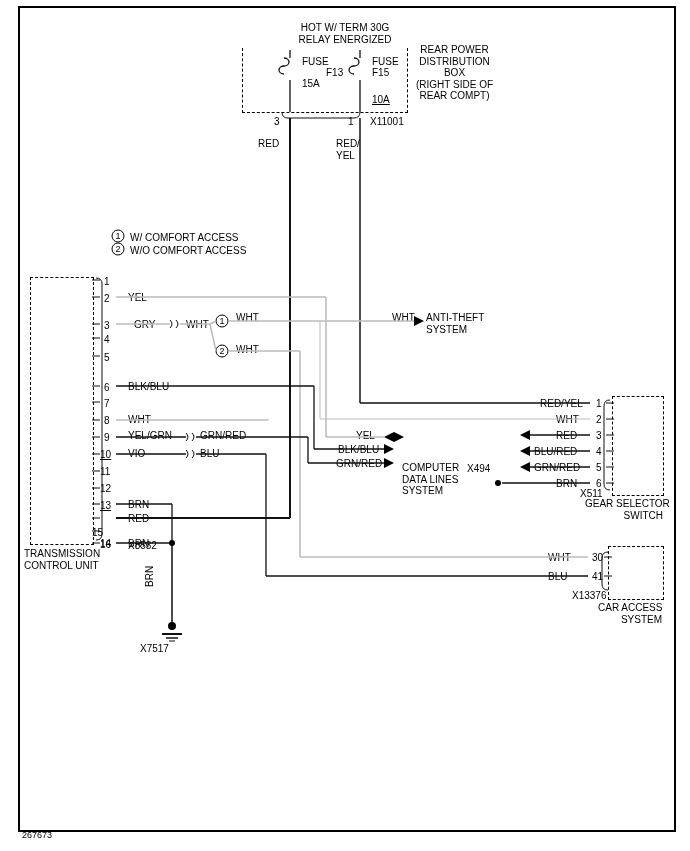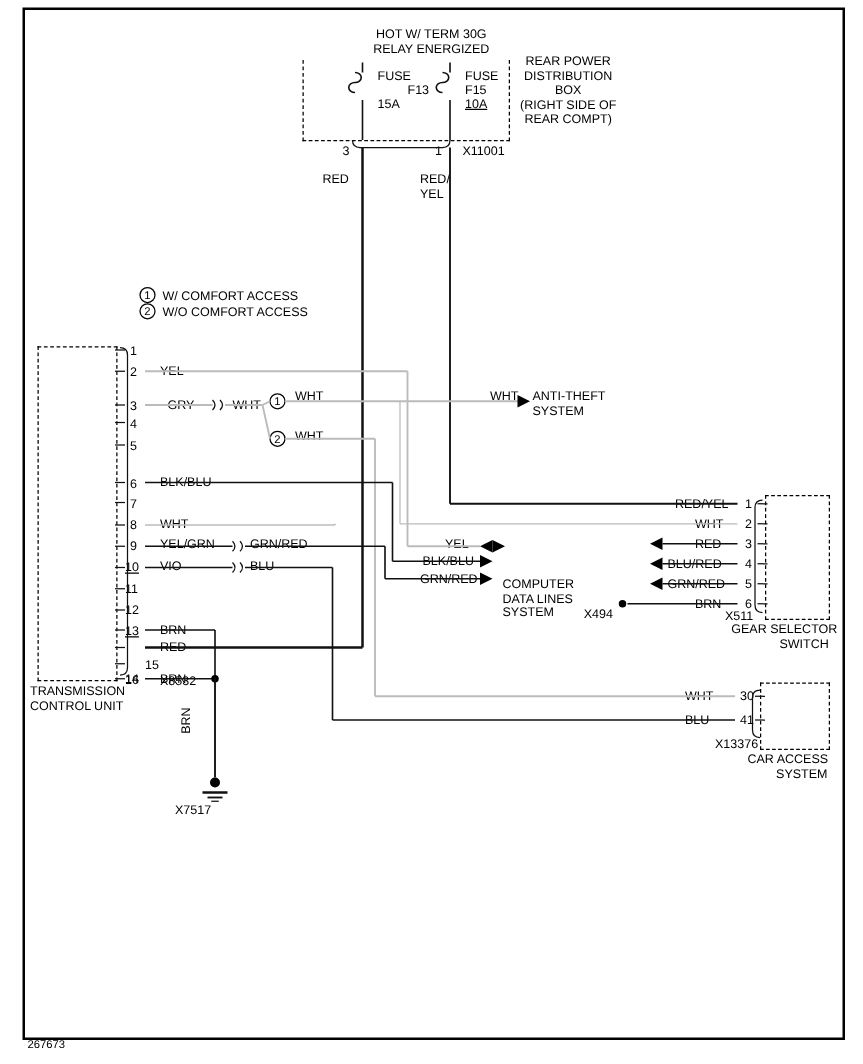--- a/index.html
+++ b/index.html
@@ -56,21 +56,21 @@
 DISTRIBUTION
 BOX
 (RIGHT SIDE OF
 REAR COMPT)</div>
 
 <div class="lbl" style="left:302px; top:56px;">FUSE</div>
 <div class="lbl" style="left:302px; top:67px;margin-left:24px;">F13</div>
 <div class="lbl" style="left:302px; top:78px;">15A</div>
 <div class="lbl" style="left:372px; top:56px;">FUSE</div>
 <div class="lbl" style="left:372px; top:67px;">F15</div>
-<div class="lbl" style="left:372px; top:78px;text-decoration:underline;">10A</div>
+<div class="lbl" style="left:372px; top:94px;text-decoration:underline;">10A</div>
 
 <div class="lbl" style="left:274px; top:116px;">3</div>
 <div class="lbl" style="left:348px; top:116px;">1</div>
 <div class="lbl" style="left:370px; top:116px;">X11001</div>
 
 <div class="lbl" style="left:258px; top:138px;">RED</div>
 <div class="lbl" style="left:336px; top:138px;">RED/
 YEL</div>
 
 <div class="lbl" style="left:130px; top:232px;">W/ COMFORT ACCESS</div>
@@ -88,21 +88,21 @@
 <div class="lbl" style="left:104px; top:352px;">5</div>
 <div class="lbl" style="left:104px; top:382px;">6</div>
 <div class="lbl" style="left:104px; top:398px;">7</div>
 <div class="lbl" style="left:104px; top:415px;">8</div>
 <div class="lbl" style="left:104px; top:432px;">9</div>
 <div class="lbl" style="left:100px; top:449px;text-decoration:underline;">10</div>
 <div class="lbl" style="left:100px; top:466px;">11</div>
 <div class="lbl" style="left:100px; top:483px;">12</div>
 <div class="lbl" style="left:100px; top:500px;text-decoration:underline;">13</div>
 <div class="lbl" style="left:100px; top:514px;margin-top:24px;">14</div>
-<div class="lbl" style="left:116px; top:527px;">15</div>
+<div class="lbl" style="left:92px; top:527px;">15</div>
 <div class="lbl" style="left:100px; top:539px;">16</div>
 
 <div class="lbl" style="left:128px; top:292px;">YEL</div>
 <div class="lbl" style="left:134px; top:319px;">GRY</div>
 <div class="lbl" style="left:186px; top:319px;">WHT</div>
 <div class="lbl" style="left:236px; top:312px;">WHT</div>
 <div class="lbl" style="left:236px; top:344px;">WHT</div>
 <div class="lbl" style="left:128px; top:381px;">BLK/BLU</div>
 <div class="lbl" style="left:128px; top:414px;">WHT</div>
 <div class="lbl" style="left:128px; top:430px;">YEL/GRN</div>
@@ -121,21 +121,21 @@
 <div class="lbl" style="left:338px; top:444px;">BLK/BLU</div>
 <div class="lbl" style="left:336px; top:458px;">GRN/RED</div>
 <div class="lbl" style="left:402px; top:434px;margin-top:28px;">COMPUTER
 DATA LINES
 SYSTEM</div>
 
 <div class="dashed-box" style="left:612px; top:396px; width:50px; height:98px;"></div>
 <div class="lbl" style="left:585px; top:498px; text-align:right; width:78px;">GEAR SELECTOR
 SWITCH</div>
 <div class="lbl" style="left:580px; top:488px;">X511</div>
-<div class="lbl" style="left:467px; top:486px;">X494</div>
+<div class="lbl" style="left:467px; top:463px;">X494</div>
 
 <div class="lbl" style="left:596px; top:398px;">1</div>
 <div class="lbl" style="left:596px; top:414px;">2</div>
 <div class="lbl" style="left:596px; top:430px;">3</div>
 <div class="lbl" style="left:596px; top:446px;">4</div>
 <div class="lbl" style="left:596px; top:462px;">5</div>
 <div class="lbl" style="left:596px; top:478px;">6</div>
 
 <div class="lbl" style="left:540px; top:398px;">RED/YEL</div>
 <div class="lbl" style="left:556px; top:414px;">WHT</div>

